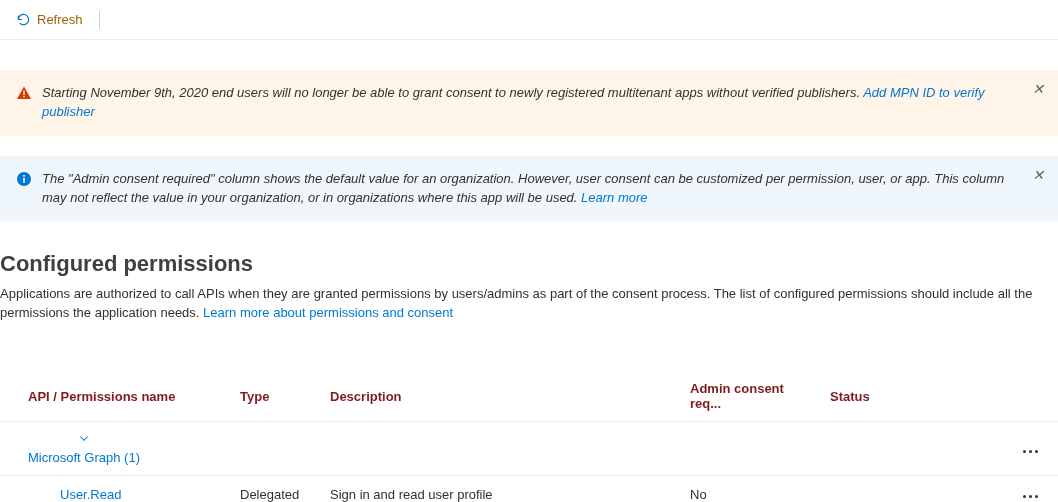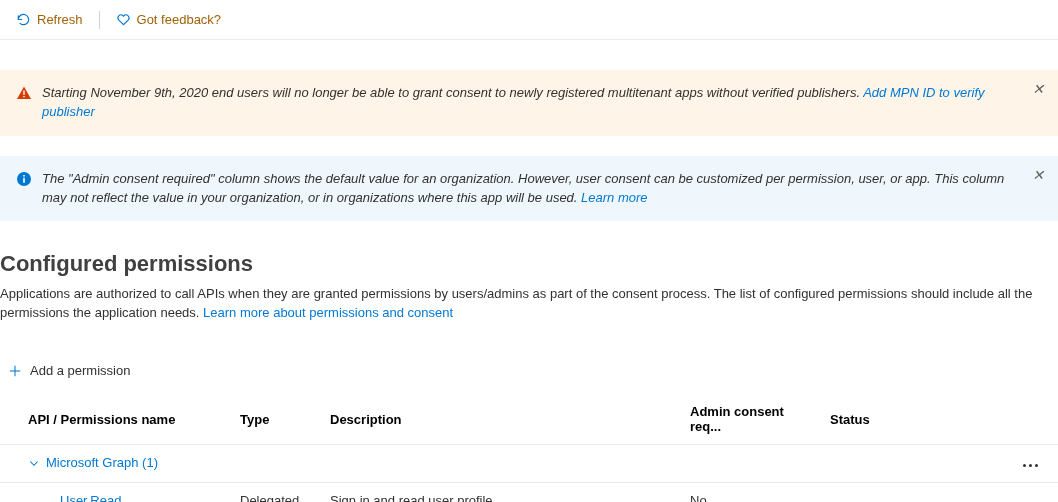--- a/index.html
+++ b/index.html
@@ -110,21 +110,21 @@
     .table {
       width: 100%;
       border-collapse: collapse;
     }
     .table th {
       text-align: left;
       font-weight: 600;
       font-size: 13px;
       padding: 8px 10px 10px 10px;
       border-bottom: 1px solid #edebe9;
-      color: #000000;
+      color: #7f1d1d;
     }
     .table td {
       font-size: 13px;
       padding: 10px 10px;
       border-bottom: 1px solid #edebe9;
       vertical-align: middle;
     }
     .col-name { width: 230px; padding-left: 28px !important; }
     .col-type { width: 90px; }
     .col-desc { width: 360px; }
@@ -132,20 +132,21 @@
     .col-status { width: auto; }
     .col-menu { width: 40px; text-align: right !important; padding-right: 16px !important; }
     .group-row td {
       padding-left: 28px;
     }
     .group-toggle {
       display: inline-flex;
       align-items: center;
       gap: 6px;
       cursor: pointer;
+      flex-direction: column;
     }
     .perm-row .col-name {
       padding-left: 60px !important;
     }
     .kebab {
       display: inline-flex;
       gap: 3px;
       cursor: pointer;
       padding: 4px;
     }
@@ -164,28 +165,20 @@
   <div class="toolbar-btn">
     <span class="icon">
       <svg width="15" height="15" viewBox="0 0 16 16" fill="none" stroke="#0078D4" stroke-width="1.3">
         <path d="M2.5 8a5.5 5.5 0 1 1 1.8 4.1" stroke-linecap="round"></path>
         <path d="M2.5 4.2 L2.5 8 L6 8" stroke-linecap="round" stroke-linejoin="round"></path>
       </svg>
     </span>
     <span>Refresh</span>
   </div>
   <div class="toolbar-sep"></div>
-  <div class="toolbar-btn">
-    <span class="icon">
-      <svg width="15" height="15" viewBox="0 0 16 16" fill="none" stroke="#0078D4" stroke-width="1.2">
-        <path d="M8 13.5 2.8 8.3a3.2 3.2 0 0 1 4.5-4.5L8 4.5l.7-.7a3.2 3.2 0 0 1 4.5 4.5Z"></path>
-      </svg>
-    </span>
-    <span>Got feedback?</span>
-  </div>
 </div>
 
 <div class="banner warning">
   <span class="banner-icon icon">
     <svg width="16" height="16" viewBox="0 0 16 16">
       <path d="M8 1.5 15 14H1Z" fill="#D83B01"></path>
       <rect x="7.3" y="5.5" width="1.4" height="4.5" fill="#fff"></rect>
       <rect x="7.3" y="11" width="1.4" height="1.4" fill="#fff"></rect>
     </svg>
   </span>
@@ -216,29 +209,20 @@
 </div>
 
 <div class="section">
   <h2 class="section-title">Configured permissions</h2>
   <p class="section-desc">
     <span>Applications are authorized to call APIs when they are granted permissions by users/admins as part of the consent process. The list of configured permissions should include all the permissions the application needs. </span>
     <a class="link">Learn more about permissions and consent</a>
   </p>
 
   <div class="action-row">
-    <div class="action-btn">
-      <span class="icon">
-        <svg width="14" height="14" viewBox="0 0 16 16" stroke="#0078D4" stroke-width="1.2">
-          <line x1="8" y1="2" x2="8" y2="14"></line>
-          <line x1="2" y1="8" x2="14" y2="8"></line>
-        </svg>
-      </span>
-      <span>Add a permission</span>
-    </div>
   </div>
 
   <table class="table">
     <thead>
       <tr>
         <th class="col-name">API / Permissions name</th>
         <th class="col-type">Type</th>
         <th class="col-desc">Description</th>
         <th class="col-consent">Admin consent req...</th>
         <th class="col-status">Status</th>

